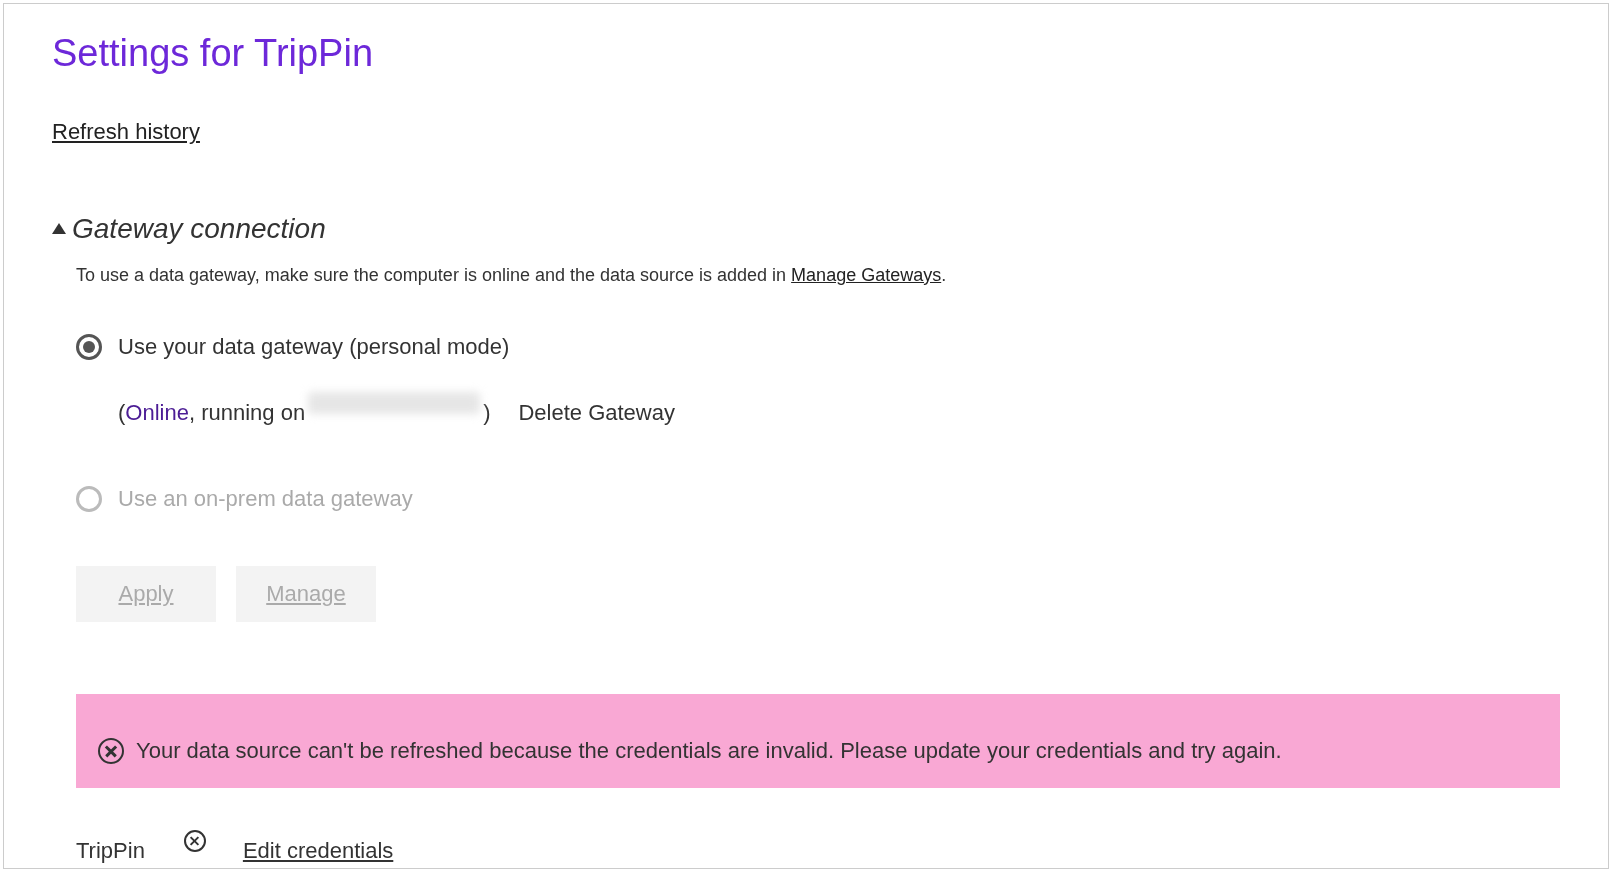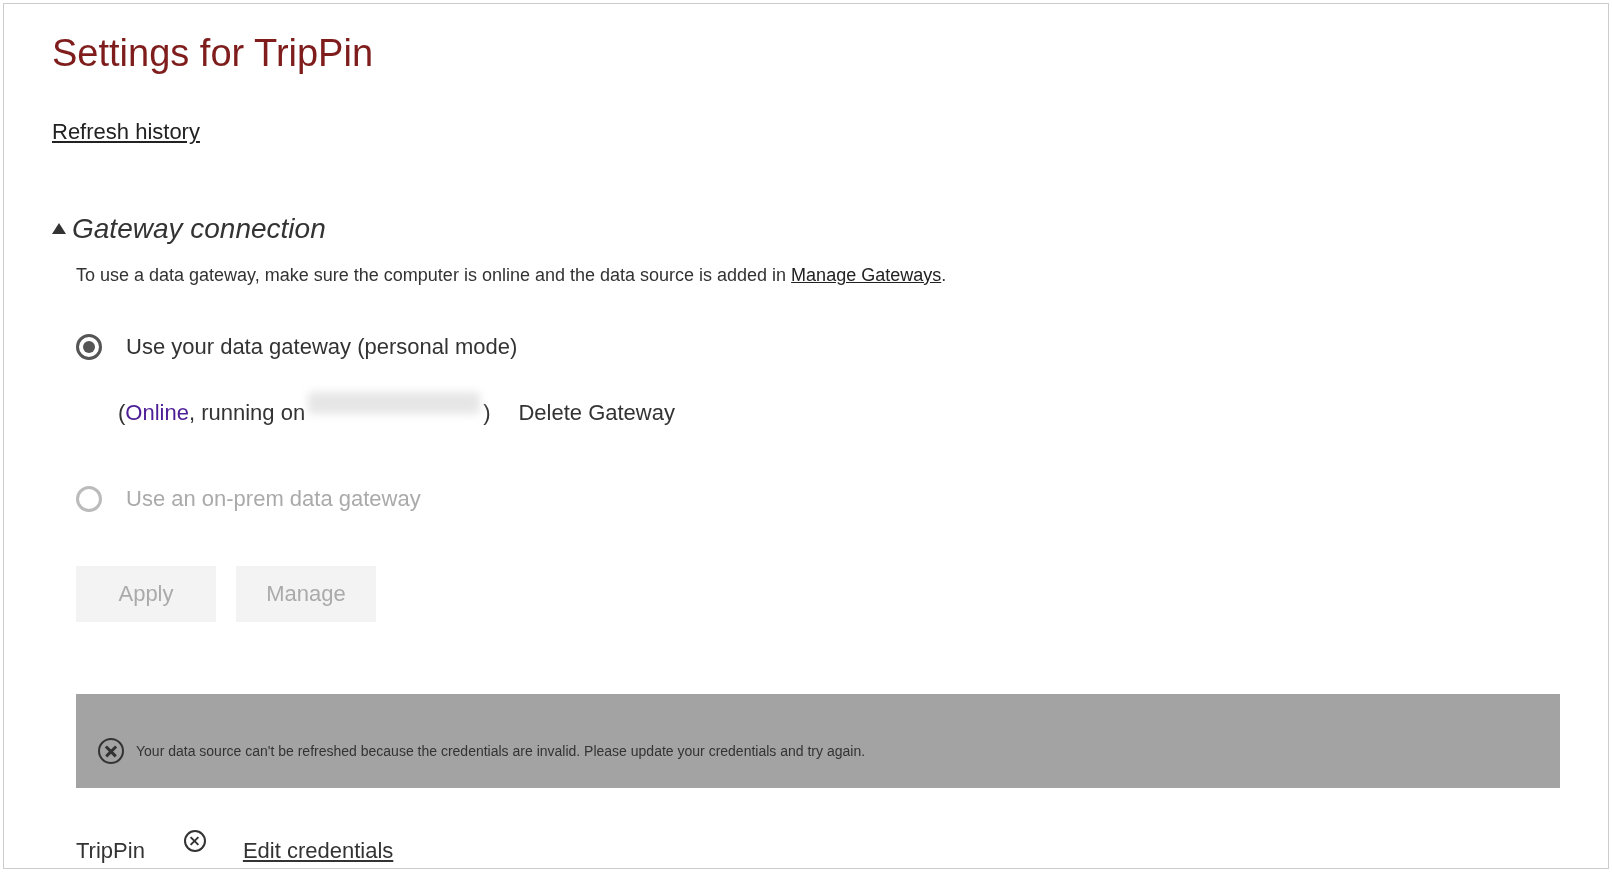--- a/index.html
+++ b/index.html
@@ -16,21 +16,21 @@
     width: 1606px;
     height: 866px;
     margin: 3px;
     padding: 28px 48px;
     position: relative;
     overflow: hidden;
   }
   .page-title {
     font-size: 38px;
     font-weight: 300;
-    color: #7f1d1d;
+    color: #6d28d9;
     margin: 0 0 24px 0;
   }
   .link {
     font-size: 22px;
     color: #222;
     text-decoration: underline;
     cursor: pointer;
     display: inline-block;
   }
   .section {
@@ -63,21 +63,20 @@
     font-size: 22px;
     color: #333;
   }
   .desc-line { margin-bottom: 28px; font-size: 18px; }
   .desc-line a { color: #222; text-decoration: underline; cursor: pointer; }
   .radio-row {
     display: flex;
     align-items: flex-start;
     margin-bottom: 18px;
     font-size: 22px;
-    gap: 8px;
   }
   .radio {
     width: 26px; height: 26px;
     border-radius: 50%;
     border: 3px solid #555;
     margin-right: 16px;
     display: flex;
     align-items: center;
     justify-content: center;
     flex-shrink: 0;
@@ -124,27 +123,28 @@
   .btn {
     min-width: 140px;
     height: 56px;
     display: flex;
     align-items: center;
     justify-content: center;
     font-size: 22px;
     background: #f3f3f3;
     color: #aaa;
     cursor: default;
+    text-decoration: underline;
   }
   .warning-banner {
-    background: #a3a3a3;
+    background: #f9a8d4;
     padding: 24px 22px;
     display: flex;
     align-items: center;
-    font-size: 14px;
+    font-size: 22px;
     margin-top: 42px;
     margin-left: 0;
   }
   .circle-x {
     width: 26px; height: 26px;
     border: 2.5px solid #333;
     border-radius: 50%;
     display: flex;
     align-items: center;
     justify-content: center;

